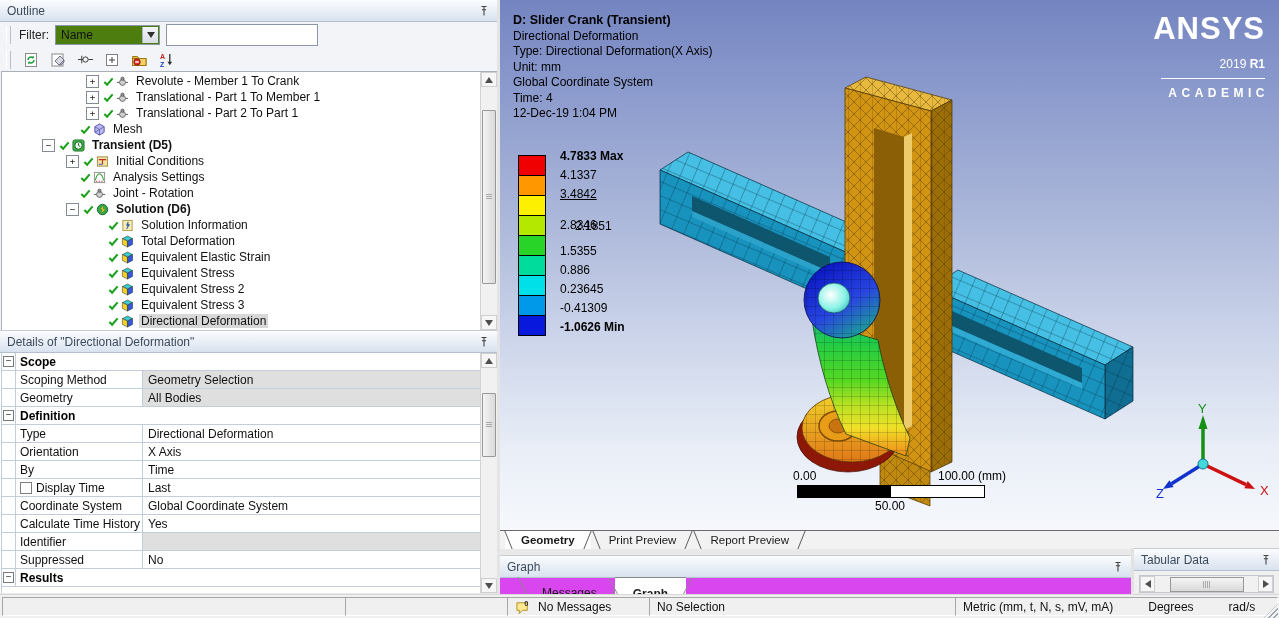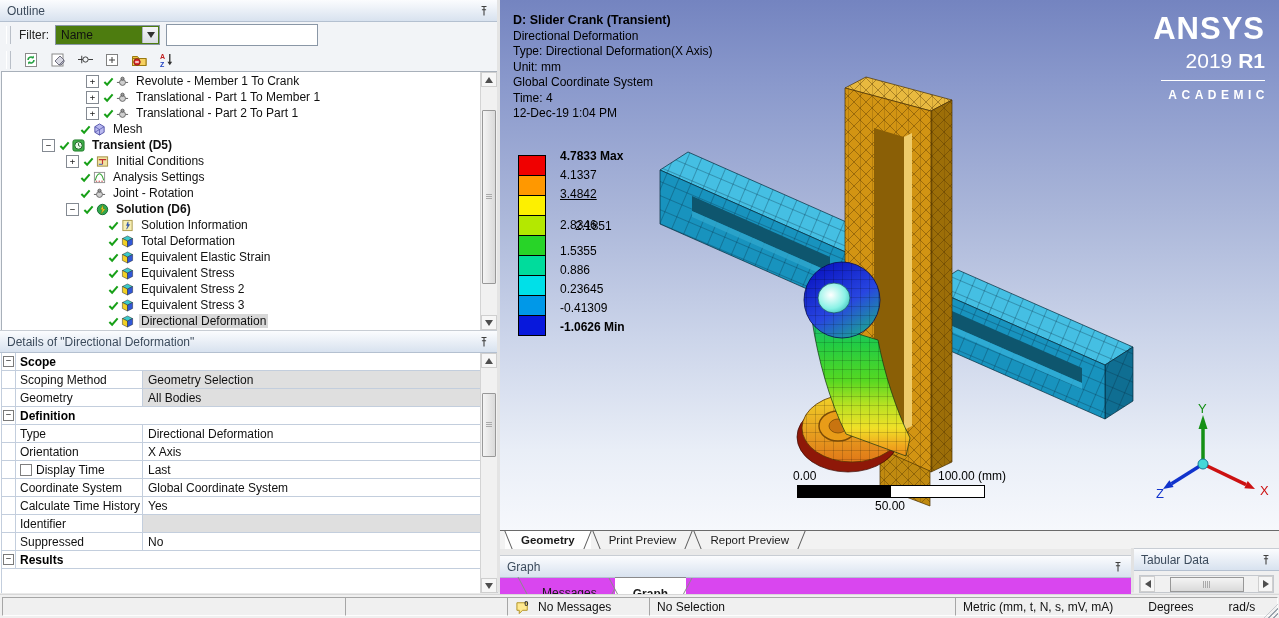--- a/index.html
+++ b/index.html
@@ -62,21 +62,21 @@
   #viewport{left:500px;top:0;width:779px;height:530px;overflow:hidden;
       background:linear-gradient(180deg,#7484c0 0%,#8a99cc 16%,#aab6d9 40%,#ccd5ea 64%,#e9eef7 85%,#f6f8fc 100%)}
   #annotation{left:13px;top:13px;line-height:15.5px;color:#000}
   #annotation .t{font-weight:bold;font-size:12.5px}
   #legend-swatches{left:18px;top:156px}
   .lband{width:26px;height:19px;border:1px solid #000;margin-top:-1px;box-sizing:content-box}
   .llab{position:absolute;left:60px;height:14px;color:#000;white-space:nowrap}
   .llab.bold{font-weight:bold}
   #logo{right:14px;top:13px;text-align:right;color:#fff;width:140px}
   #logo .brand{font-size:31px;font-weight:800;letter-spacing:1px;line-height:32px}
-  #logo .version{font-size:21px;margin-top:4px}
+  #logo .version{font-size:12px;margin-top:12px}
   #logo .version b{font-weight:bold}
   #logo .vline{border-top:1.5px solid #fff;margin:7px 0 7px auto;width:104px}
   #logo .edition{font-size:12px;letter-spacing:4.5px;font-weight:600;margin-right:-4px}
   #scalebar-left{left:293px;top:469px;color:#000}
   #scalebar-right{left:438px;top:469px;color:#000}
   #scalebar-bar{left:297px;top:485px;width:186px;height:11px;border:1px solid #000;background:#fff}
   #scalebar-bar .half{position:absolute;left:0;top:0;bottom:0;width:50%;background:#000}
   #scalebar-mid{left:355px;top:499px;width:70px;text-align:center;color:#000}
   #model-svg,#triad-svg{pointer-events:auto}
   
@@ -482,20 +482,25 @@
       </div>
       <div class="drow">
         <div class="dgut"></div>
         <div class="dlab">Type</div>
         <div class="dval">Directional Deformation</div>
       </div>
       <div class="drow">
         <div class="dgut"></div>
         <div class="dlab">Orientation</div>
         <div class="dval">X Axis</div>
+      </div>
+      <div class="drow">
+        <div class="dgut"></div>
+        <div class="dlab">By</div>
+        <div class="dval">Time</div>
       </div>
       <div class="drow">
         <div class="dgut"></div>
         <div class="dlab"><span class="cbx"></span>Display Time</div>
         <div class="dval">Last</div>
       </div>
       <div class="drow">
         <div class="dgut"></div>
         <div class="dlab">Coordinate System</div>
         <div class="dval">Global Coordinate System</div>

